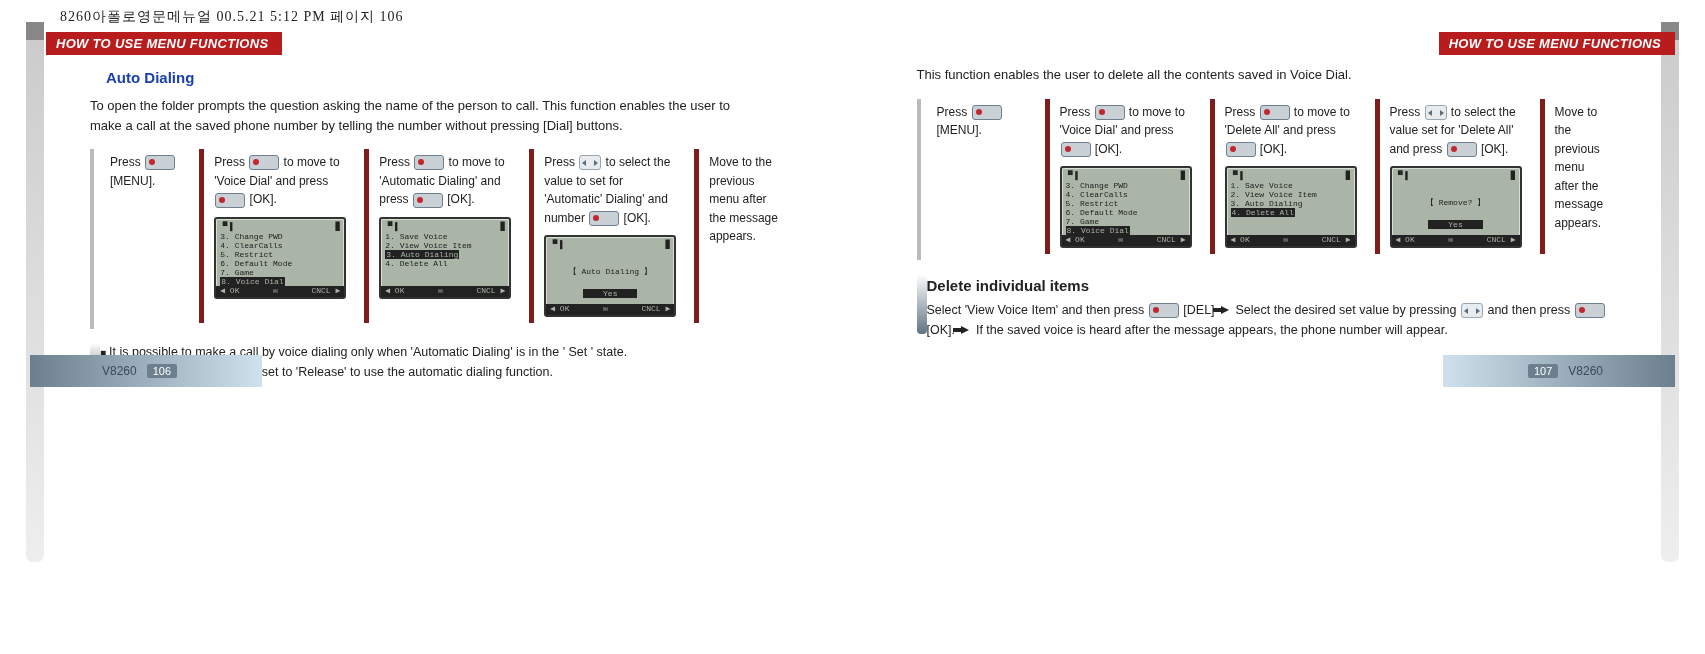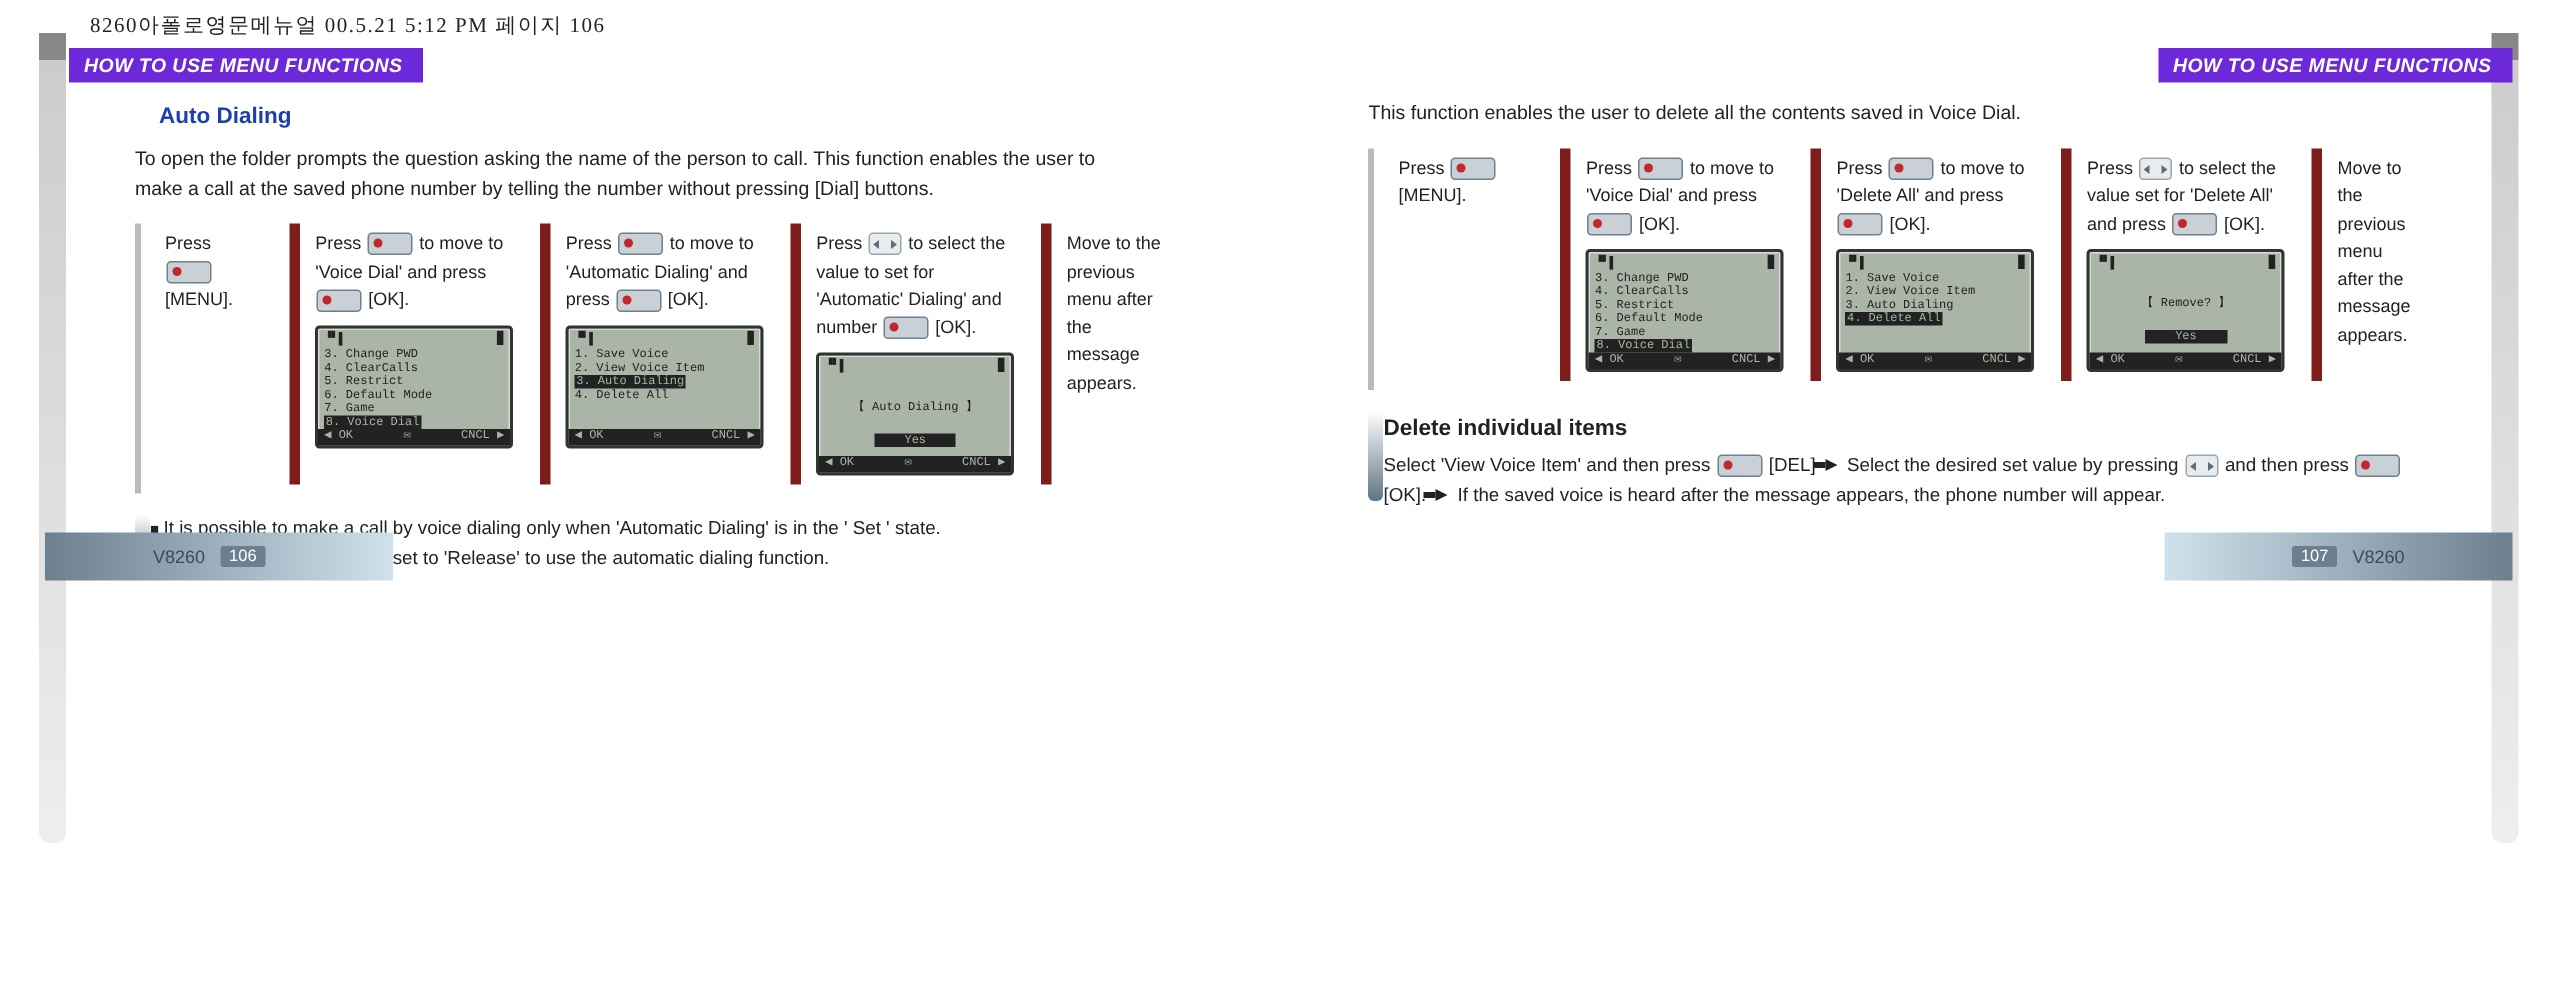--- a/index.html
+++ b/index.html
@@ -39,21 +39,21 @@
     background: linear-gradient(#888 0, #888 18px, #ccc 18px, #eee 100%);
     border-radius: 0 0 7px 7px;
   }
   .side-bar-right {
     right: -4px;
     background: linear-gradient(#888 0, #888 18px, #ccc 18px, #eee 100%);
     border-radius: 0 0 7px 7px;
   }
   .ribbon {
     display: inline-block;
-    background: #6d28d9;
+    background: #b91c1c;
     color: #fff;
     font-weight: bold;
     font-style: italic;
     padding: 4px 14px 4px 10px;
     font-size: 13px;
     letter-spacing: 0.3px;
     position: relative;
   }
   .ribbon-left { margin-left: 16px; }
   .ribbon-right { float: right; margin-right: 0; }
@@ -77,21 +77,21 @@
     max-width: 650px;
   }
   .steps {
     display: flex;
     gap: 10px;
     border-left: 4px solid #bbb;
     padding: 0 0 6px 6px;
     margin-bottom: 10px;
   }
   .steps .col {
-    border-left: 7px solid #7f1d1d;
+    border-left: 5px solid #7f1d1d;
     padding: 4px 8px 6px 10px;
     font-size: 12px;
     line-height: 1.55;
     flex: 1 1 0;
     position: relative;
   }
   .steps .col:first-child { border-left: none; }
   .btn-icon {
     display: inline-block;
     width: 28px;

